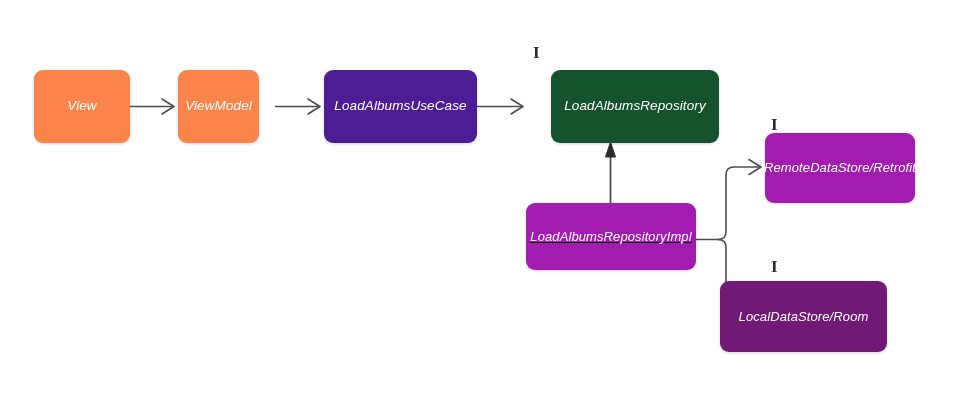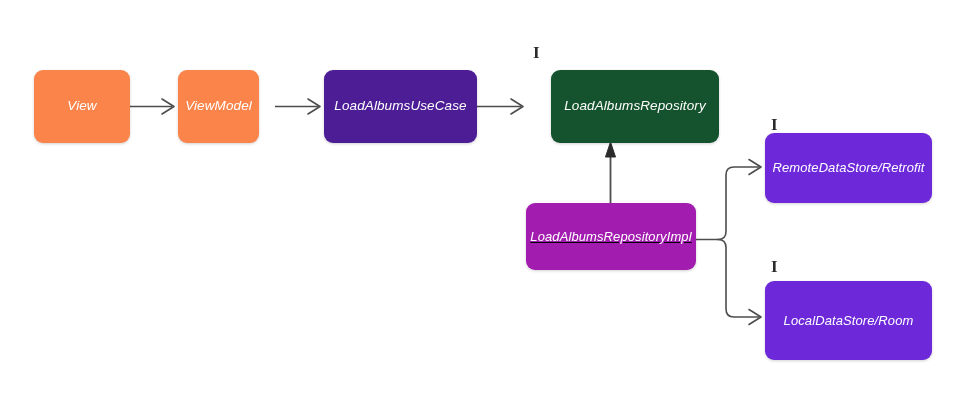--- a/index.html
+++ b/index.html
@@ -116,25 +116,25 @@
   </div>
 
   <div class="node-box" style="left: 527px; top: 70px; width: 168px; height: 73px; background: #14532d; margin-left: 24px;">
     <span class="node-label" style="color: rgb(255, 255, 255);">LoadAlbumsRepository</span>
   </div>
 
   <div class="node-box" style="left: 526px; top: 203px; width: 170px; height: 67px; background: #a21caf; text-decoration: underline;">
     <span class="node-label small" style="color: rgb(255, 255, 255);">LoadAlbumsRepositoryImpl</span>
   </div>
 
-  <div class="node-box" style="left: 765px; top: 133px; width: 167px; height: 70px; background: #6d28d9;">
+  <div class="node-box" style="left: 765px; top: 133px; width: 150px; height: 70px; background: #a21caf;">
     <span class="node-label small" style="color: rgb(255, 255, 255);">RemoteDataStore/Retrofit</span>
   </div>
 
-  <div class="node-box" style="left: 765px; top: 281px; width: 167px; height: 79px; background: #6d28d9;">
+  <div class="node-box" style="left: 720px; top: 281px; width: 167px; height: 71px; background: #701a75;">
     <span class="node-label small" style="color: rgb(255, 255, 255);">LocalDataStore/Room</span>
   </div>
 
   <span class="iface-marker" style="left: 533px; top: 44px; color: rgb(43, 43, 43);">I</span>
   <span class="iface-marker" style="left: 771px; top: 116px; color: rgb(43, 43, 43);">I</span>
   <span class="iface-marker" style="left: 771px; top: 258px; color: rgb(43, 43, 43);">I</span>
 
 </div>
 
 </body></html>

